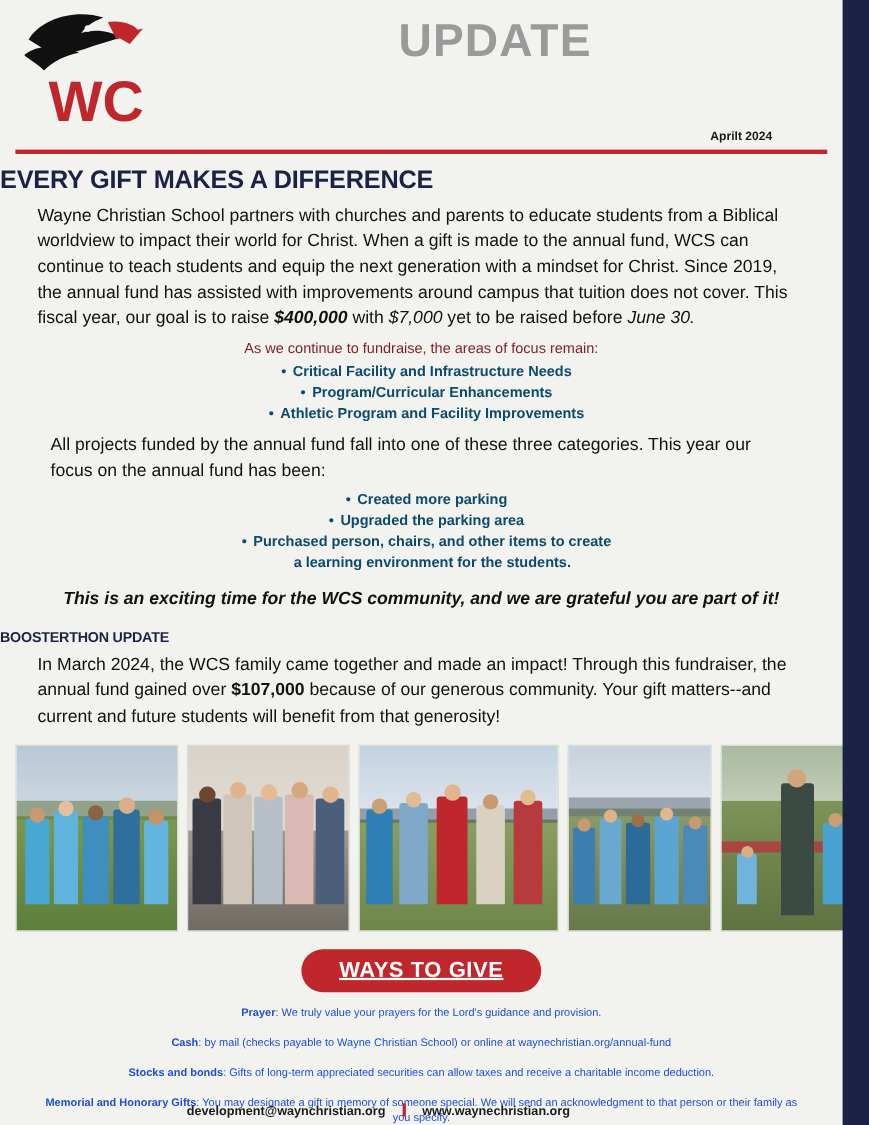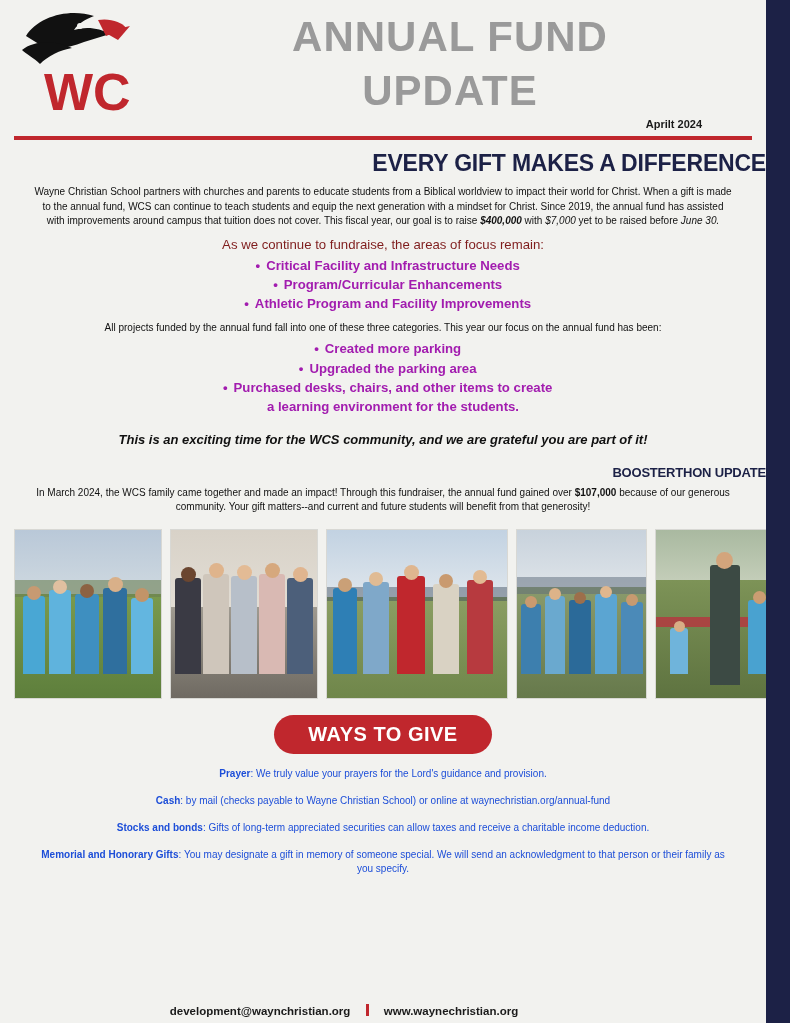--- a/index.html
+++ b/index.html
@@ -75,39 +75,39 @@
     position: absolute;
     left: 14px;
     top: 136px;
     width: 738px;
     height: 4px;
     background: #c0272d;
   }
 
   
   .section-heading {
-    text-align: right;
+    text-align: left;
     font-size: 23px;
     font-weight: bold;
     color: #1c2146;
     letter-spacing: -0.2px;
     margin: 10px 0 8px 0;
   }
   .section-heading.small {
     font-size: 13px;
     margin-top: 18px;
     margin-bottom: 6px;
   }
 
   
   .body-text {
-    font-size: 10px;
+    font-size: 16px;
     line-height: 1.45;
     color: #111111;
-    text-align: center;
+    text-align: left;
     margin: 0 34px 4px 34px;
   }
   .body-text.indent { margin: 0 46px 4px 46px; }
   .bold { font-weight: bold; }
   .bold-italic { font-weight: bold; font-style: italic; }
   .italic { font-style: italic; }
 
   .lead-in {
     font-size: 13.2px;
     color: #7f1d1d;
@@ -117,39 +117,39 @@
 
   ul.focus-list {
     margin: 2px 0 8px 0;
     padding: 0;
     list-style: none;
     text-align: center;
   }
   ul.focus-list li {
     font-size: 13.2px;
     font-weight: bold;
-    color: #a21caf;
+    color: #0c4a6e;
     line-height: 1.45;
     position: relative;
     display: block;
   }
   ul.focus-list li .bullet {
     display: inline-block;
     width: 14px;
     text-align: right;
     margin-right: 6px;
   }
   .list-wrap-1 { padding-left: 200px; text-align: left; }
   .list-wrap-2 { padding-left: 232px; text-align: left; }
 
   .note-italic {
     text-align: center;
     font-style: italic;
     font-weight: bold;
-    font-size: 13px;
+    font-size: 16px;
     color: #111111;
     margin: 16px 34px 6px 34px;
   }
 
   
   #photo-row {
     display: flex;
     gap: 8px;
     margin: 14px 14px 0 14px;
     height: 170px;
@@ -178,20 +178,21 @@
   }
   #ways-pill {
     display: inline-block;
     background: #c0272d;
     color: #ffffff;
     font-size: 20px;
     font-weight: bold;
     letter-spacing: 0.5px;
     padding: 8px 34px;
     border-radius: 22px;
+    text-decoration: underline;
   }
   .give-line {
     font-size: 10px;
     color: #1d4ed8;
     text-align: center;
     margin: 13px 40px 0 40px;
     line-height: 1.4;
   }
 
   
@@ -229,21 +230,20 @@
           <path d="M8 44 C20 34, 42 34, 58 42 C46 44, 34 50, 26 58 C20 52, 12 48, 8 44 Z" fill="#111111"></path>
           <path d="M84 14 C96 12, 108 16, 112 22 L92 30 Z" fill="#c0272d"></path>
           <path d="M90 26 L116 20 L104 34 Z" fill="#c0272d"></path>
           <circle cx="66" cy="20" r="3" fill="#f2f2ef"></circle>
 
           <text x="30" y="104" font-family="Liberation Sans, sans-serif" font-size="52" font-weight="bold" fill="#c0272d">WC</text>
         </svg>
       </div>
 
       <div id="title-block">
-        <div class="main-title">ANNUAL FUND</div>
         <div class="main-title">UPDATE</div>
       </div>
 
       <div id="date-line">Aprilt 2024</div>
       <div id="header-rule"></div>
     </div>
 
     <div class="section-heading">EVERY GIFT MAKES A DIFFERENCE</div>
 
     <p class="body-text">
@@ -256,21 +256,21 @@
       <li><span class="bullet">•</span><span>Critical Facility and Infrastructure Needs</span></li>
       <li><span class="bullet">•</span><span>Program/Curricular Enhancements</span></li>
       <li><span class="bullet">•</span><span>Athletic Program and Facility Improvements</span></li>
     </ul>
 
     <p class="body-text indent">All projects funded by the annual fund fall into one of these three categories. This year our focus on the annual fund has been:</p>
 
     <ul class="focus-list list-wrap-2">
       <li><span class="bullet">•</span><span>Created more parking</span></li>
       <li><span class="bullet">•</span><span>Upgraded the parking area</span></li>
-      <li><span class="bullet">•</span><span>Purchased desks, chairs, and other items to create</span></li>
+      <li><span class="bullet">•</span><span>Purchased person, chairs, and other items to create</span></li>
       <li><span class="bullet">&nbsp;</span><span>a learning environment for the students.</span></li>
     </ul>
 
     <div class="note-italic">This is an exciting time for the WCS community, and we are grateful you are part of it!</div>
 
     <div class="section-heading small">BOOSTERTHON UPDATE</div>
 
     <p class="body-text">
       <span>In March 2024, the WCS family came together and made an impact! Through this fundraiser, the annual fund gained over </span><span class="bold">$107,000</span><span> because of our generous community. Your gift matters--and current and future students will benefit from that generosity!</span>
     </p>

